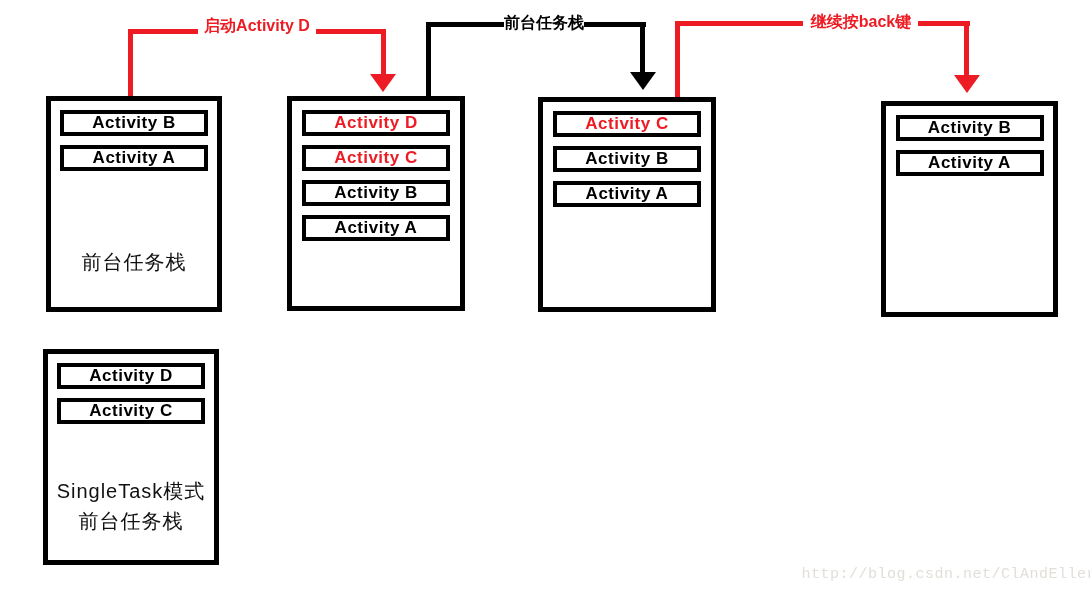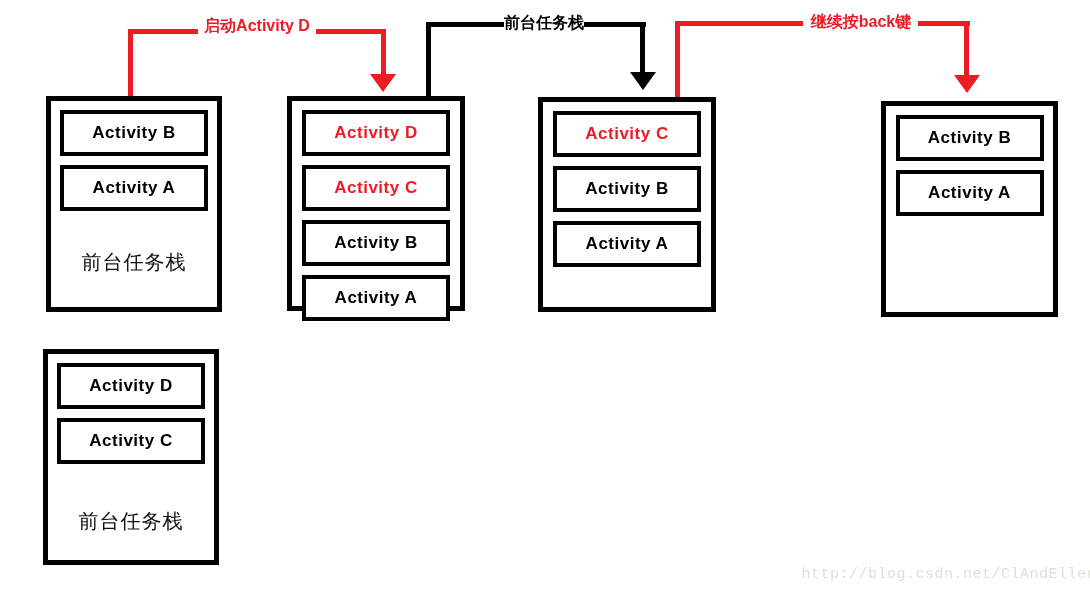--- a/index.html
+++ b/index.html
@@ -24,21 +24,21 @@
     align-items: center;
     padding-top: 9px;
   }
   .stack-s1 { left: 46px;  top: 96px;  width: 176px; height: 216px; }
   .stack-s2 { left: 287px; top: 96px;  width: 178px; height: 215px; }
   .stack-s3 { left: 538px; top: 97px;  width: 178px; height: 215px; }
   .stack-s4 { left: 881px; top: 101px; width: 177px; height: 216px; }
   .stack-s5 { left: 43px;  top: 349px; width: 176px; height: 216px; }
 
   .activity-box {
-    width: 148px; height: 46px;
+    width: 148px; height: 26px;
     border: 4px solid var(--black, #000);
     background: #ffffff;
     display: flex; align-items: center; justify-content: center;
     margin-bottom: 9px;
     flex: 0 0 auto;
   }
   .activity-box span {
     font-size: 17px;
     font-weight: 600;
     color: #000;
@@ -198,19 +198,20 @@
   </div>
 
   <div class="stack stack-s5">
     <div class="activity-box">
       <span style="color: rgb(0, 0, 0);">Activity D</span>
     </div>
     <div class="activity-box">
       <span style="color: rgb(0, 0, 0);">Activity C</span>
     </div>
     <div class="captions">
+      <div>SingleTask模式</div>
       <div>前台任务栈</div>
     </div>
   </div>
 
   <div class="watermark">http://blog.csdn.net/ClAndEller</div>
 
 </div>
 
 </body></html>

